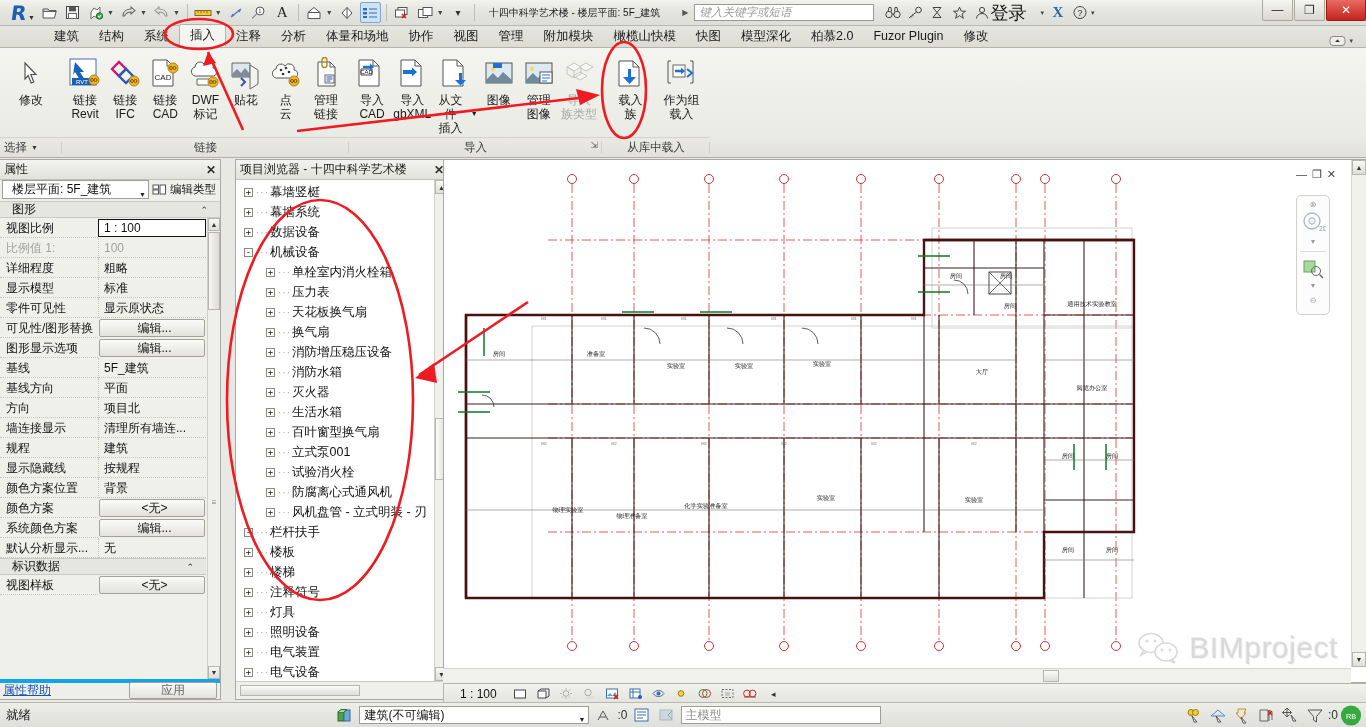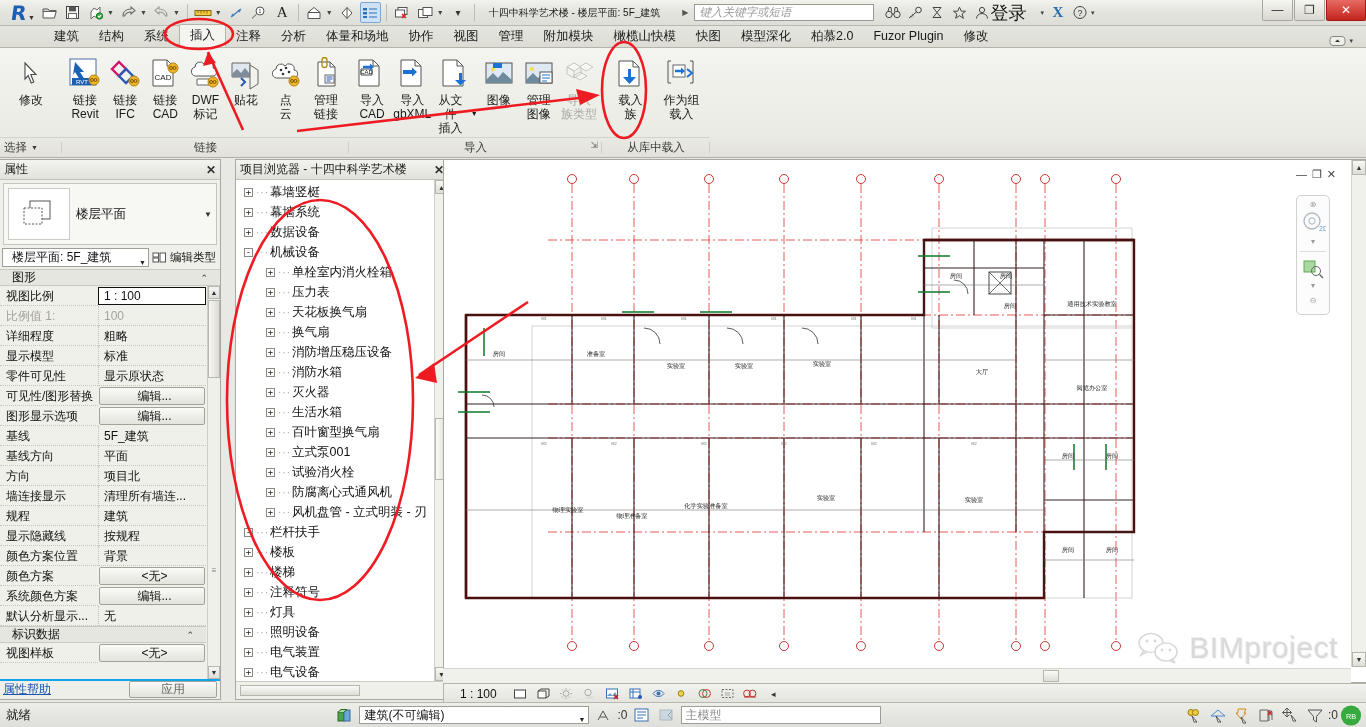--- a/index.html
+++ b/index.html
@@ -171,21 +171,21 @@
     font-size:7px; color:#333; cursor:pointer;
   }
   .pscroll .dn { position:absolute; bottom:0; left:0; right:0; }
   .pscroll .thumb {
     position:absolute; top:14px; left:0; right:0; height:78px;
     background: linear-gradient(to right,#f7f7f3,#dcdcd4);
     border:1px solid #b6b6ad; cursor:pointer;
   }
   .pscroll .grip { position:absolute; top:280px; left:2px; right:2px; text-align:center; font-size:8px; color:#777;}
   .palfoot {
-    height:20px; border-top:2px solid #0ea5e9; display:flex; align-items:flex-start;
+    height:20px; border-top:4px solid #0ea5e9; display:flex; align-items:flex-end;
     padding:0 3px; gap:4px; background:#efefea;
   }
   .palfoot .help { color:#1a56b0; text-decoration:underline; font-size:12px; cursor:pointer; }
   .palfoot .apply {
     margin-left:auto; width:88px; height:17px; border:1px solid #a2a299; border-radius:2px;
     background: linear-gradient(to bottom,#fafaf7,#e3e3dc); text-align:center; line-height:15px;
     font-size:12px; color:#666; cursor:pointer;
   }
 
   
@@ -714,30 +714,20 @@
         <span>从库中载入</span>
         <span class="divider"></span>
       </div>
     </div>
   </div>
 
   <div class="props">
     <div class="palhdr">
       <span>属性</span>
       <span class="x">✕</span>
-    </div>
-    <div class="typesel">
-      <div class="typethumb">
-        <svg width="40" height="34" viewBox="0 0 40 34">
-            <rect x="11" y="4" width="20" height="18" fill="#fff" stroke="#555"></rect>
-            <rect x="5" y="11" width="18" height="16" fill="#fff" stroke="#555" stroke-dasharray="2,1.5"></rect>
-          </svg>
-      </div>
-      <span class="name">楼层平面</span>
-      <span class="dd">▼</span>
     </div>
     <div class="typerow">
       <div class="typecombo">
         <span>楼层平面: 5F_建筑</span>
         <span class="arw">▼</span>
       </div>
       <div class="edittype">
         <svg width="15" height="13" viewBox="0 0 15 13">
             <rect x="1" y="2" width="5.5" height="4" fill="#fff" stroke="#555"></rect>
             <rect x="1" y="7" width="5.5" height="4" fill="#fff" stroke="#555"></rect>

